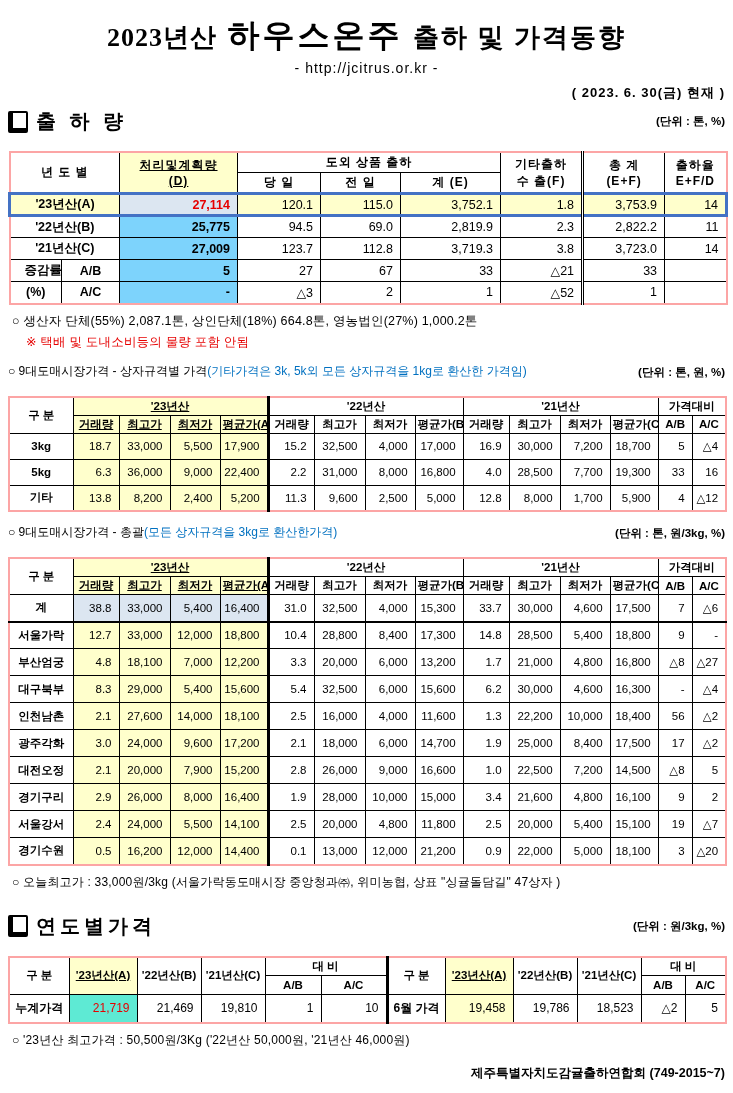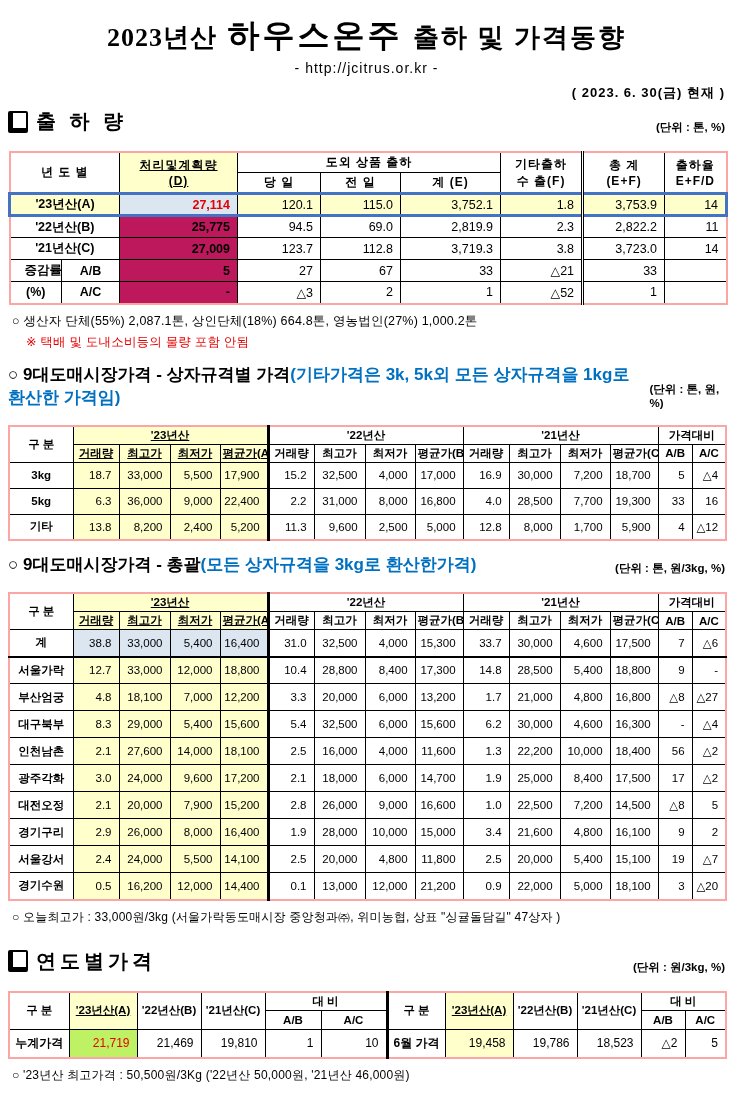--- a/index.html
+++ b/index.html
@@ -8,63 +8,63 @@
 
   
   .title{ text-align:center; margin-top:8px; white-space:nowrap;}
   .title .yr{font-family:"Liberation Serif","DejaVu Serif",serif;font-size:26px;font-weight:bold;letter-spacing:1px;}
   .title .main{font-size:32px;font-weight:900;letter-spacing:3px;margin:0 6px;}
   .title .tail{font-family:"Liberation Serif","DejaVu Serif",serif;font-size:26px;font-weight:bold;letter-spacing:2px;}
   .url{text-align:center;font-size:14px;margin-top:2px;letter-spacing:1px;}
   .asof{text-align:right;font-size:13px;font-weight:bold;margin-top:8px;letter-spacing:1px;}
 
   
-  .sec{display:flex;justify-content:space-between;align-items:flex-end;margin-top:6px;}
+  .sec{display:flex;justify-content:space-between;align-items:center;margin-top:6px;}
   .sec .left{display:flex;align-items:center;gap:8px;}
   .sec-icon{width:13px;height:15px;border:2px solid #000;border-left-width:5px;border-bottom-width:5px;border-radius:2px;background:#fff;}
   .sec-title{font-size:20px;font-weight:900;letter-spacing:4px;}
   .unit{font-size:11.5px;font-weight:bold;}
 
   
   .sub{display:flex;justify-content:space-between;align-items:flex-end;margin-top:12px;}
-  .sub .t{font-size:17px;font-weight:bold;}
+  .sub .t{font-size:12px;font-weight:normal;}
   .sub .t .blue{color:#0070c0;}
 
   
   table{border-collapse:collapse;table-layout:fixed;width:717px;margin-top:16px;border:2px solid #fca5a5;}
   th,td{border:1px solid #000;overflow:hidden;white-space:nowrap;box-sizing:border-box;}
   th{font-size:11.5px;font-weight:bold;text-align:center;padding:1px 2px;}
   td{font-size:11.5px;padding:1px 7px 1px 2px;text-align:right;}
   .lb{text-align:center;font-weight:bold;padding:1px 2px;}
   .y{background:#ffffcc;}
   .b{background:#dce6f1;}
   .hy{background:#ffffcc;text-decoration:underline;}
   .dot{border-left-style:dotted;}
   .dbl{border-left-width:3px;border-left-style:double;}
   .g{border-left-width:3px;}
 
   
   #t1 th{height:20px;font-size:12px;letter-spacing:1px;}
   #t1 td{height:22px;font-size:12.5px;}
-  #t1 .dv{background:#be185d;font-weight:bold;}
+  #t1 .dv{background:#7dd3fc;font-weight:bold;}
   #t1 .cl{text-align:center;font-weight:bold;padding:1px 14px;}
   #t1 tr.hl td{border-top:3px solid #4472c4;border-bottom:3px solid #4472c4;background:#ffffcc;}
   #t1 tr.hl td:first-child{border-left:3px solid #4472c4;}
   #t1 tr.hl td:last-child{border-right:3px solid #4472c4;}
   #t1 tr.hl td.dv{background:#dce6f1;color:#e60000;}
 
   
   #t2 td{height:26px;}
   #t3 td{height:27px;}
   #t3 tr.trow td{border-bottom:2px solid #000;}
 
   
   #t4 td{height:28px;font-size:12px;}
   #t4 th{height:19px;}
-  .rv{color:#e60000;background:#bef264;}
+  .rv{color:#e60000;background:#5eead4;}
   .yv{background:#ffffcc;}
 
   
   .note{font-size:12.5px;margin-top:8px;margin-left:4px;letter-spacing:0.2px;}
   .note.red{color:#e60000;margin-left:18px;margin-top:4px;}
   .note.small{font-size:12px;}
   .footer{ text-align:right;font-size:12.5px;font-weight:bold;margin-top:16px;}
 </style>
 </head>
 <body>

